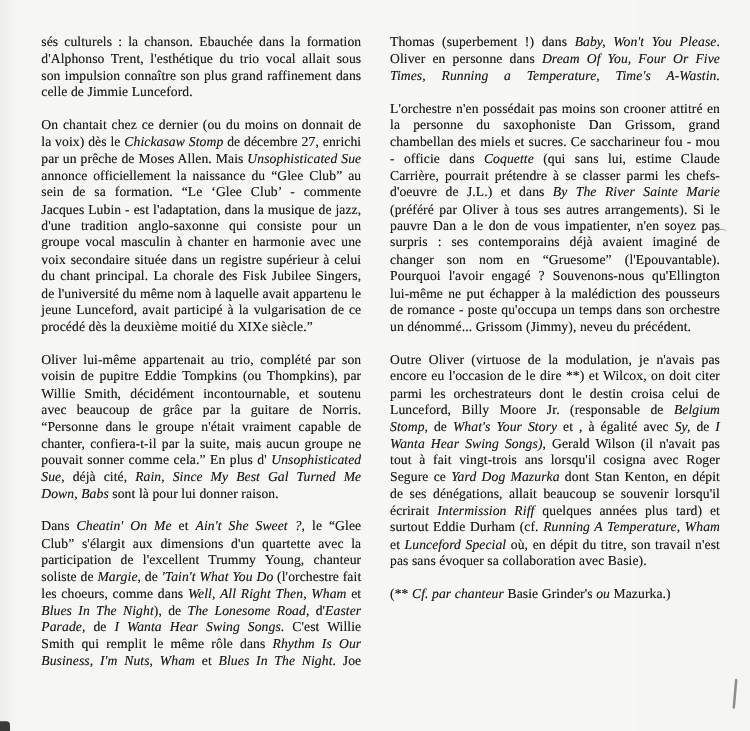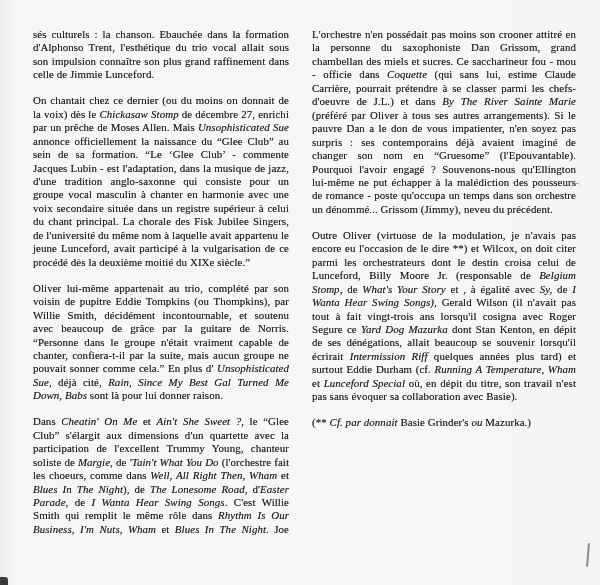--- a/index.html
+++ b/index.html
@@ -66,22 +66,23 @@
 <div class="page">
 
   <div class="col col-left">
     <p class="para"><span>sés culturels : la chanson. Ebauchée dans la formation d'Alphonso Trent, l'esthétique du trio vocal allait sous son impulsion connaître son plus grand raffinement dans celle de Jimmie Lunceford.</span></p>
     <p class="para"><span>On chantait chez ce dernier (ou du moins on donnait de la voix) dès le </span><span class="it">Chickasaw Stomp</span><span> de décembre 27, enrichi par un prêche de Moses Allen. Mais </span><span class="it">Unsophisticated Sue</span><span> annonce officiellement la naissance du “Glee Club” au sein de sa formation. “Le ‘Glee Club’ - commente Jacques Lubin - est l'adaptation, dans la musique de jazz, d'une tradition anglo-saxonne qui consiste pour un groupe vocal masculin à chanter en harmonie avec une voix secondaire située dans un registre supérieur à celui du chant principal. La chorale des Fisk Jubilee Singers, de l'université du même nom à laquelle avait appartenu le jeune Lunceford, avait participé à la vulgarisation de ce procédé dès la deuxième moitié du XIXe siècle.”</span></p>
     <p class="para"><span>Oliver lui-même appartenait au trio, complété par son voisin de pupitre Eddie Tompkins (ou Thompkins), par Willie Smith, décidément incontournable, et soutenu avec beaucoup de grâce par la guitare de Norris. “Personne dans le groupe n'était vraiment capable de chanter, confiera-t-il par la suite, mais aucun groupe ne pouvait sonner comme cela.” En plus d' </span><span class="it">Unsophisticated Sue</span><span>, déjà cité, </span><span class="it">Rain, Since My Best Gal Turned Me Down, Babs</span><span> sont là pour lui donner raison.</span></p>
     <p class="para cont"><span>Dans </span><span class="it">Cheatin' On Me</span><span> et </span><span class="it">Ain't She Sweet ?</span><span>, le “Glee Club” s'élargit aux dimensions d'un quartette avec la participation de l'excellent Trummy Young, chanteur soliste de </span><span class="it">Margie</span><span>, de </span><span class="it">'Tain't What You Do</span><span> (l'orchestre fait les choeurs, comme dans </span><span class="it">Well, All Right Then, Wham</span><span> et </span><span class="it">Blues In The Night</span><span>), de </span><span class="it">The Lonesome Road</span><span>, d'</span><span class="it">Easter Parade</span><span>, de </span><span class="it">I Wanta Hear Swing Songs</span><span>. C'est Willie Smith qui remplit le même rôle dans </span><span class="it">Rhythm Is Our Business, I'm Nuts, Wham</span><span> et </span><span class="it">Blues In The Night</span><span>. Joe</span></p>
   </div>
 
   <div class="col col-right">
+    <p class="para cont"><span>Thomas (superbement !) dans </span><span class="it">Baby, Won't You Please</span><span>. Oliver en personne dans </span><span class="it">Dream Of You, Four Or Five Times, Running a Temperature, Time's A-Wastin.</span></p>
     <p class="para"><span>L'orchestre n'en possédait pas moins son crooner attitré en la personne du saxophoniste Dan Grissom, grand chambellan des miels et sucres. Ce saccharineur fou - mou - officie dans </span><span class="it">Coquette</span><span> (qui sans lui, estime Claude Carrière, pourrait prétendre à se classer parmi les chefs-d'oeuvre de J.L.) et dans </span><span class="it">By The River Sainte Marie</span><span> (préféré par Oliver à tous ses autres arrangements). Si le pauvre Dan a le don de vous impatienter, n'en soyez pas surpris : ses contemporains déjà avaient imaginé de changer son nom en “Gruesome” (l'Epouvantable). Pourquoi l'avoir engagé ? Souvenons-nous qu'Ellington lui-même ne put échapper à la malédiction des pousseurs de romance - poste qu'occupa un temps dans son orchestre un dénommé... Grissom (Jimmy), neveu du précédent.</span></p>
     <p class="para"><span>Outre Oliver (virtuose de la modulation, je n'avais pas encore eu l'occasion de le dire **) et Wilcox, on doit citer parmi les orchestrateurs dont le destin croisa celui de Lunceford, Billy Moore Jr. (responsable de </span><span class="it">Belgium Stomp,</span><span> de </span><span class="it">What's Your Story</span><span> et , à égalité avec </span><span class="it">Sy,</span><span> de </span><span class="it">I Wanta Hear Swing Songs)</span><span>, Gerald Wilson (il n'avait pas tout à fait vingt-trois ans lorsqu'il cosigna avec Roger Segure ce </span><span class="it">Yard Dog Mazurka</span><span> dont Stan Kenton, en dépit de ses dénégations, allait beaucoup se souvenir lorsqu'il écrirait </span><span class="it">Intermission Riff</span><span> quelques années plus tard) et surtout Eddie Durham (cf. </span><span class="it">Running A Temperature, Wham</span><span> et </span><span class="it">Lunceford Special</span><span> où, en dépit du titre, son travail n'est pas sans évoquer sa collaboration avec Basie).</span></p>
-    <p class="para footnote"><span>(** </span><span class="it">Cf. par donnait</span><span>  Basie Grinder's </span><span class="it">ou</span><span> Mazurka.)</span></p>
+    <p class="para footnote"><span>(** </span><span class="it">Cf. par chanteur</span><span>  Basie Grinder's </span><span class="it">ou</span><span> Mazurka.)</span></p>
   </div>
 
   <div class="artifact-curl"></div>
   <div class="artifact-streak"></div>
   <div class="artifact-corner"></div>
 
 </div>
 
 </body></html>

